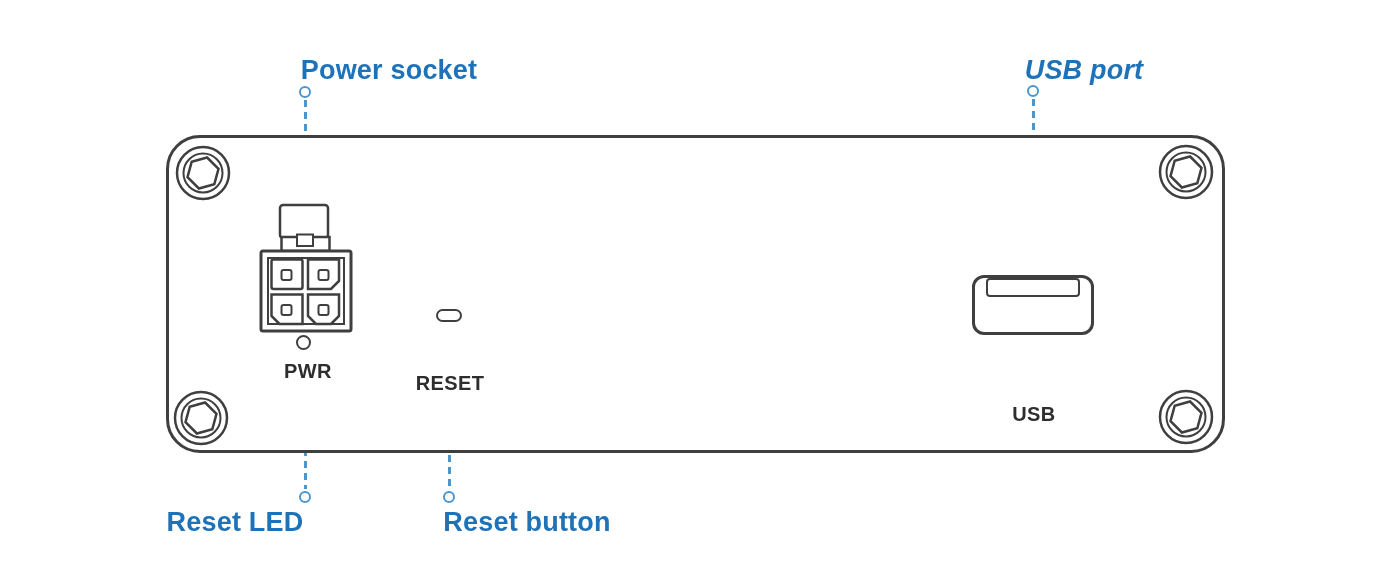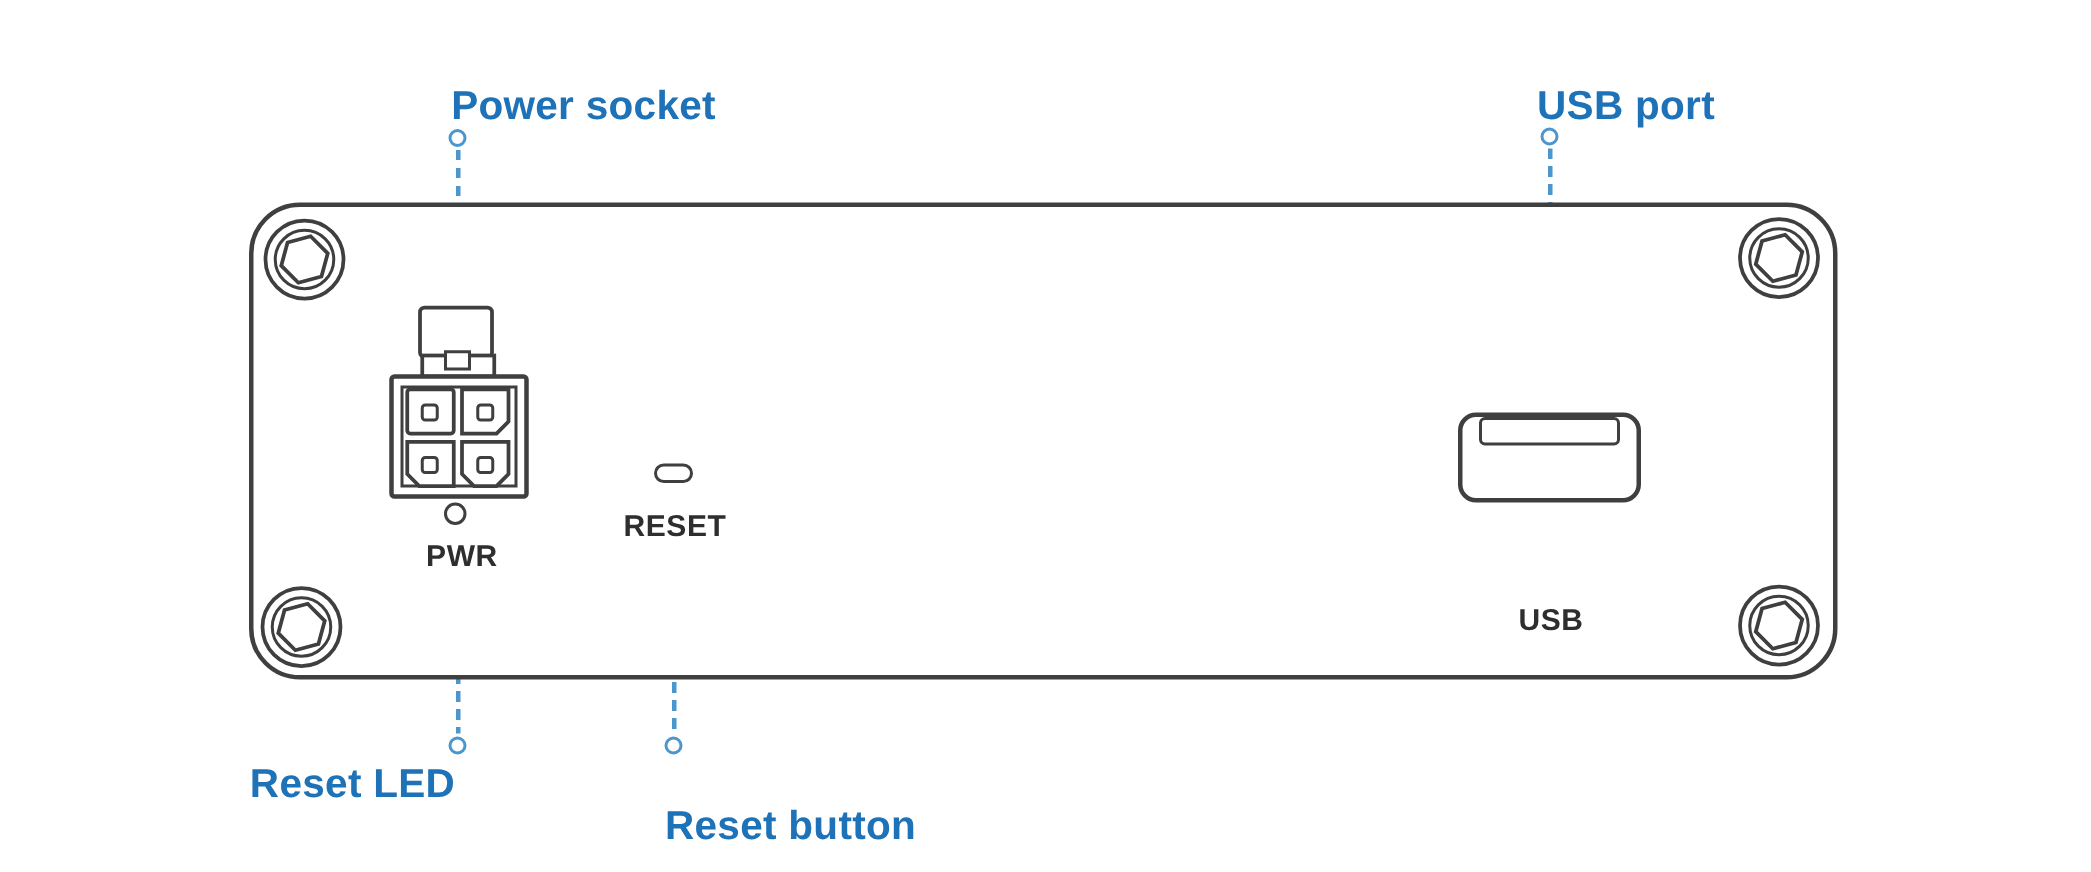--- a/index.html
+++ b/index.html
@@ -52,23 +52,23 @@
              border:3px solid var(--outline-dark);border-radius:12px;background:var(--background);}
   .usb-tongue{position:absolute;left:986px;top:278px;width:94px;height:19px;
               border:2.5px solid var(--outline-dark);border-radius:4px;background:var(--background);}
 </style>
 </head>
 <body>
 
 <div class="stage">
 
   <div class="callout" style="left:389px;top:55px;">Power socket</div>
-  <div class="callout" style="left:1084px;top:55px;">USB port</div>
+  <div class="callout" style="left:1084px;top:55px;font-style:italic;">USB port</div>
   <div class="callout" style="left:235px;top:507px;">Reset LED</div>
-  <div class="callout" style="left:527px;top:535px;">Reset button</div>
+  <div class="callout" style="left:527px;top:507px;">Reset button</div>
 
   <div class="leader" style="left:303.5px;top:100px;height:104px;"></div>
   <div class="leader" style="left:1031.5px;top:99px;height:177px;"></div>
   <div class="leader" style="left:303.5px;top:353px;height:136px;"></div>
   <div class="leader" style="left:447.5px;top:323px;height:166px;"></div>
 
   <div class="endpoint" style="left:298.5px;top:85.5px;"></div>
   <div class="endpoint" style="left:1026.5px;top:84.5px;"></div>
   <div class="endpoint" style="left:298.5px;top:490.5px;"></div>
   <div class="endpoint" style="left:442.5px;top:490.5px;"></div>
@@ -123,16 +123,16 @@
   </div>
 
   <div class="led"></div>
 
   <div class="reset-hole"></div>
 
   <div class="usb-outer"></div>
   <div class="usb-tongue"></div>
 
   <div class="port-label" style="left:308px;top:360px;">PWR</div>
-  <div class="port-label" style="left:450px;top:340px;">RESET</div>
+  <div class="port-label" style="left:450px;top:372px;">RESET</div>
   <div class="port-label" style="left:1034px;top:360px;margin-top:43px;">USB</div>
 
 </div>
 
 </body></html>

